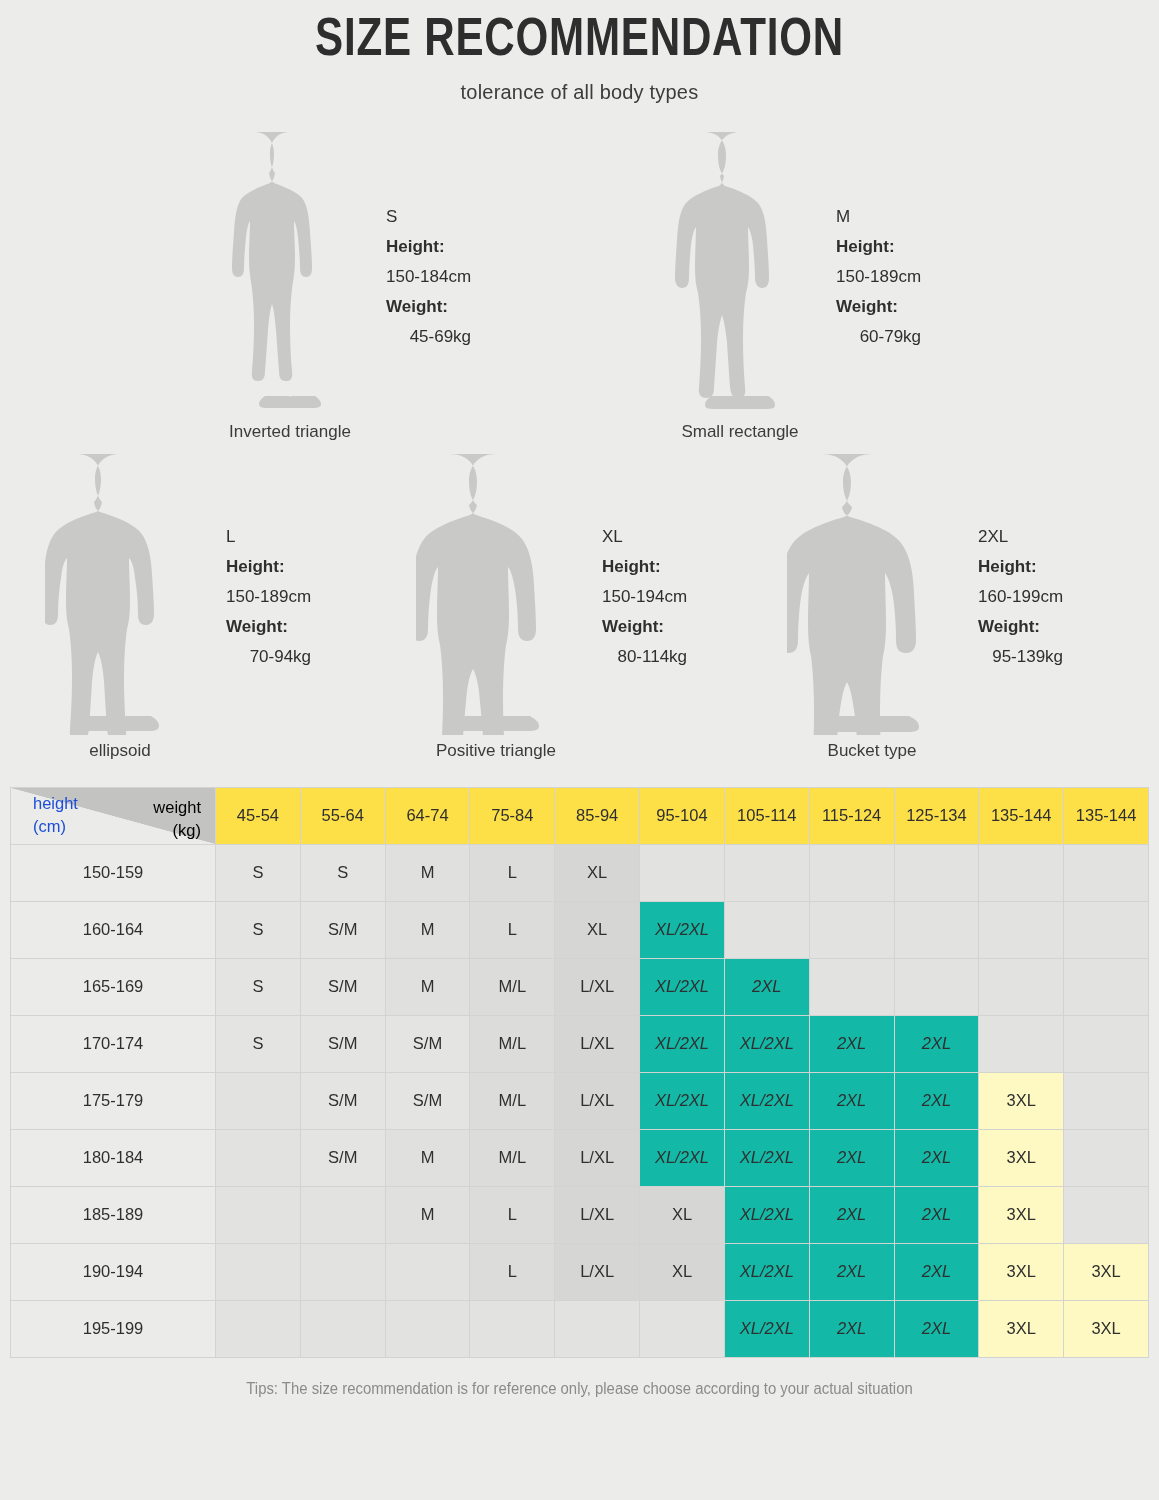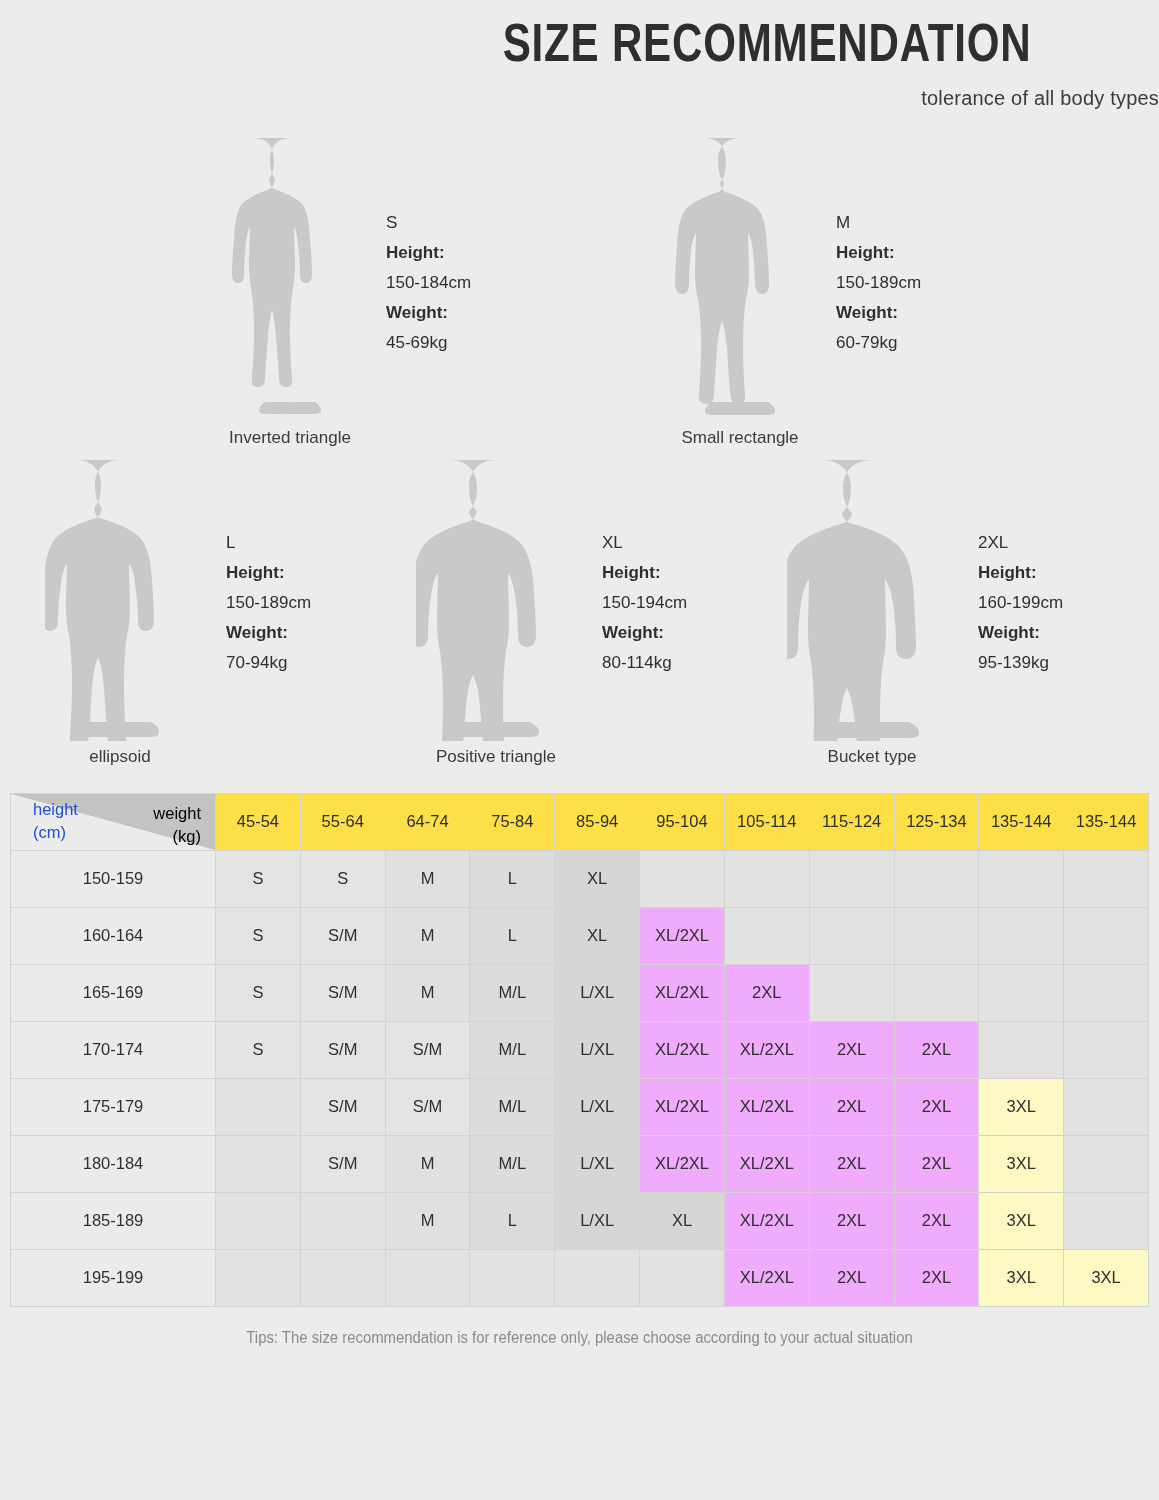--- a/index.html
+++ b/index.html
@@ -10,22 +10,22 @@
     width: 1159px;
     height: 1500px;
     background: #ececeb;
     font-family: "Liberation Sans", sans-serif;
     color: #2f2f2f;
     overflow: hidden;
   }
 
   
   .header {
-    text-align: right;
-    padding-top: 14px;
+    text-align: center;
+    padding-top: 8px;
   }
   .main-title {
     font-family: "Liberation Sans Narrow", "Liberation Sans", sans-serif;
     font-size: 54px;
     font-weight: 700;
     letter-spacing: 1px;
     color: #2e2e2e;
     line-height: 1.05;
     transform: scaleX(0.78);
     transform-origin: center center;
@@ -78,21 +78,21 @@
   .type-info {
     padding-top: 76px;
     padding-left: 16px;
     font-size: 17px;
     line-height: 30px;
     color: #2f2f2f;
   }
   .row-two .type-info { padding-top: 72px; }
   .type-info .size-label { font-weight: 400; }
   .type-info .lbl { font-weight: 700; }
-  .type-info .val { font-weight: 400; }
+  .type-info .val { font-weight: 400; text-align: right; }
 
   
   .table-wrap {
     padding: 0 10px;
     margin-top: 26px;
   }
   table.size-table {
     border-collapse: collapse;
     width: 1139px;
     table-layout: fixed;
@@ -143,21 +143,21 @@
 
   td.colhead { background: #fde047; height: 100px; font-size: 16.5px; }
   td.rowhead { background: #ebebe9; margin-top: 44px; }
 
   
   td.lv0 { background: #e2e2e0; }
   td.lv1 { background: #e4e4e2; }
   td.lv2 { background: #e0e0de; }
   td.lv3 { background: #dcdcda; }
   td.lv4 { background: #d6d6d4; }
-  td.lv5 { background: #f0abfc; }
+  td.lv5 { background: #14b8a6; font-style: italic; }
   td.lv6 { background: #fef9c3; }
 
   
   .tips {
     text-align: center;
     font-size: 16px;
     color: #8b8b8a;
     margin-top: 22px;
     font-family: "Liberation Sans Narrow", "Liberation Sans", sans-serif;
     transform: scaleX(0.93);
@@ -425,20 +425,34 @@
           <td class="lv3">L</td>
           <td class="lv4">L/XL</td>
           <td class="lv4">XL</td>
           <td class="lv5">XL/2XL</td>
           <td class="lv5">2XL</td>
           <td class="lv5">2XL</td>
           <td class="lv6">3XL</td>
           <td class="lv0"></td>
         </tr>
         <tr>
+          <td class="rowhead">190-194</td>
+          <td class="lv0"></td>
+          <td class="lv0"></td>
+          <td class="lv0"></td>
+          <td class="lv3">L</td>
+          <td class="lv4">L/XL</td>
+          <td class="lv4">XL</td>
+          <td class="lv5">XL/2XL</td>
+          <td class="lv5">2XL</td>
+          <td class="lv5">2XL</td>
+          <td class="lv6">3XL</td>
+          <td class="lv6">3XL</td>
+        </tr>
+        <tr>
           <td class="rowhead">195-199</td>
           <td class="lv0"></td>
           <td class="lv0"></td>
           <td class="lv0"></td>
           <td class="lv0"></td>
           <td class="lv0"></td>
           <td class="lv0"></td>
           <td class="lv5">XL/2XL</td>
           <td class="lv5">2XL</td>
           <td class="lv5">2XL</td>

